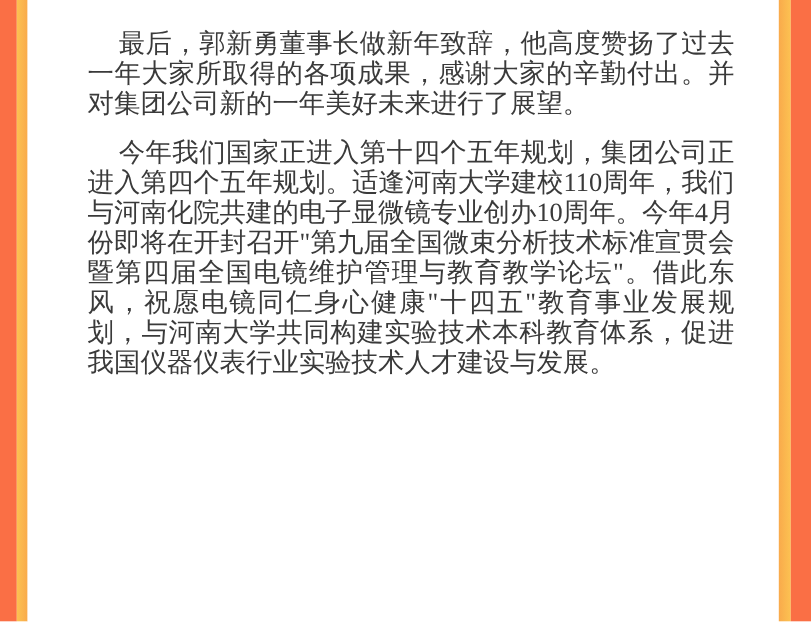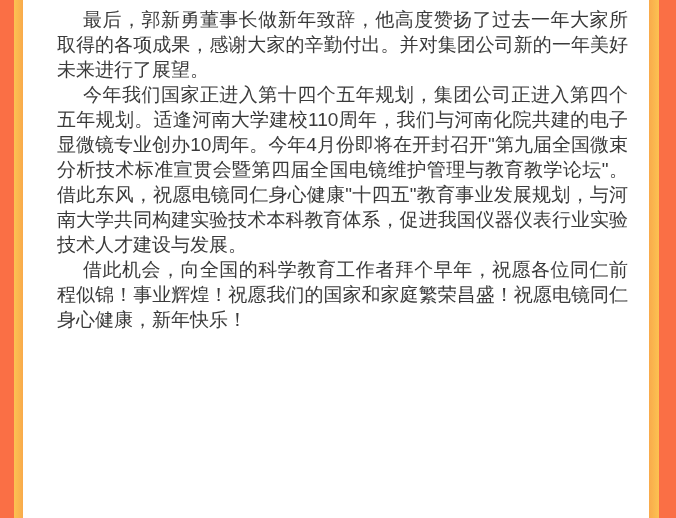--- a/index.html
+++ b/index.html
@@ -19,39 +19,39 @@
   .border-inner.left  { width: 9px;  background: linear-gradient(to right, #fcc252, #f9aa4b); }
   .border-inner.right { width: 10px; background: linear-gradient(to left,  #fcc252, #f9aa4b); }
   .content {
     flex: 1 1 auto;
     background: #ffffff;
     box-sizing: border-box;
     padding: 7px 21px 0 34px;
     overflow: hidden;
   }
   .article p {
-    margin: 0;
+    margin: 16px;
     padding: 0;
-    font-size: 19px;
+    font-size: 22px;
     line-height: 25px;
     color: #3a3a3a;
     text-align: justify;
     text-justify: inter-ideograph;
     text-indent: 26px;
     word-break: break-all;
+    font-family: Liberation Serif, serif;
   }
 </style>
 </head>
 <body>
 
 <div class="border-outer left"></div>
 <div class="border-inner left"></div>
 
 <div class="content">
   <div class="article">
     <p>最后，郭新勇董事长做新年致辞，他高度赞扬了过去一年大家所取得的各项成果，感谢大家的辛勤付出。并对集团公司新的一年美好未来进行了展望。</p>
     <p>今年我们国家正进入第十四个五年规划，集团公司正进入第四个五年规划。适逢河南大学建校110周年，我们与河南化院共建的电子显微镜专业创办10周年。今年4月份即将在开封召开"第九届全国微束分析技术标准宣贯会暨第四届全国电镜维护管理与教育教学论坛"。借此东风，祝愿电镜同仁身心健康"十四五"教育事业发展规划，与河南大学共同构建实验技术本科教育体系，促进我国仪器仪表行业实验技术人才建设与发展。</p>
-    <p>借此机会，向全国的科学教育工作者拜个早年，祝愿各位同仁前程似锦！事业辉煌！祝愿我们的国家和家庭繁荣昌盛！祝愿电镜同仁身心健康，新年快乐！</p>
   </div>
 </div>
 
 <div class="border-inner right"></div>
 <div class="border-outer right"></div>
 
 </body></html>

